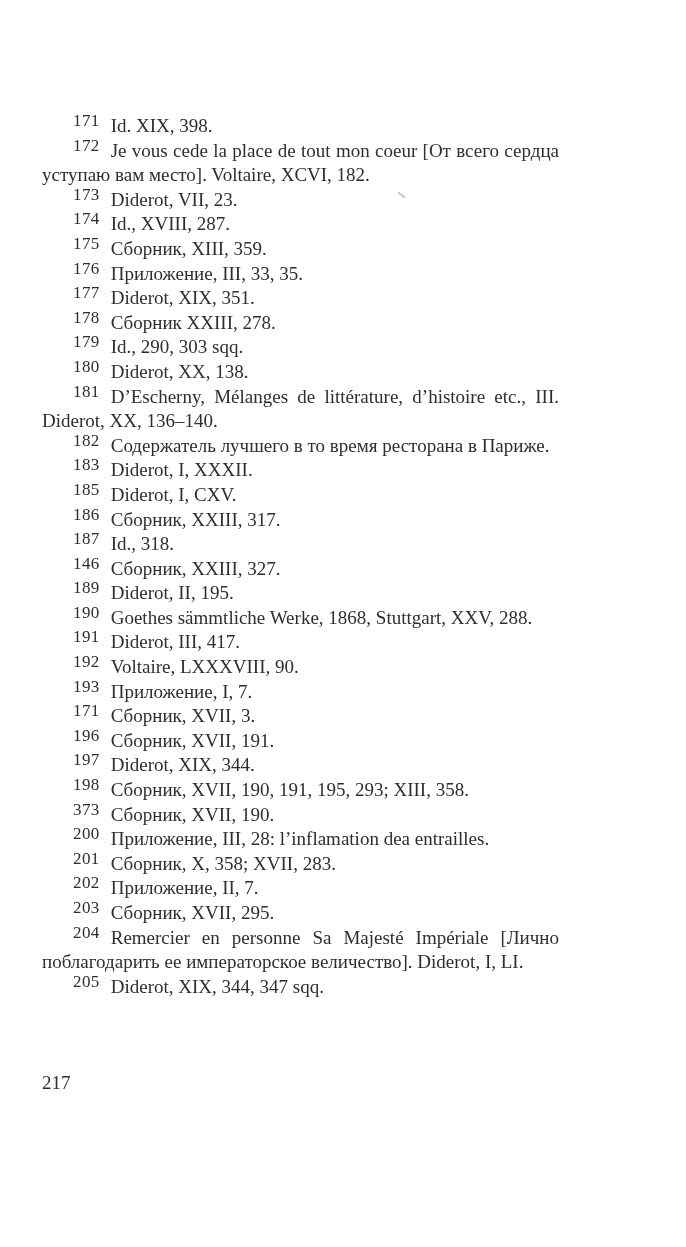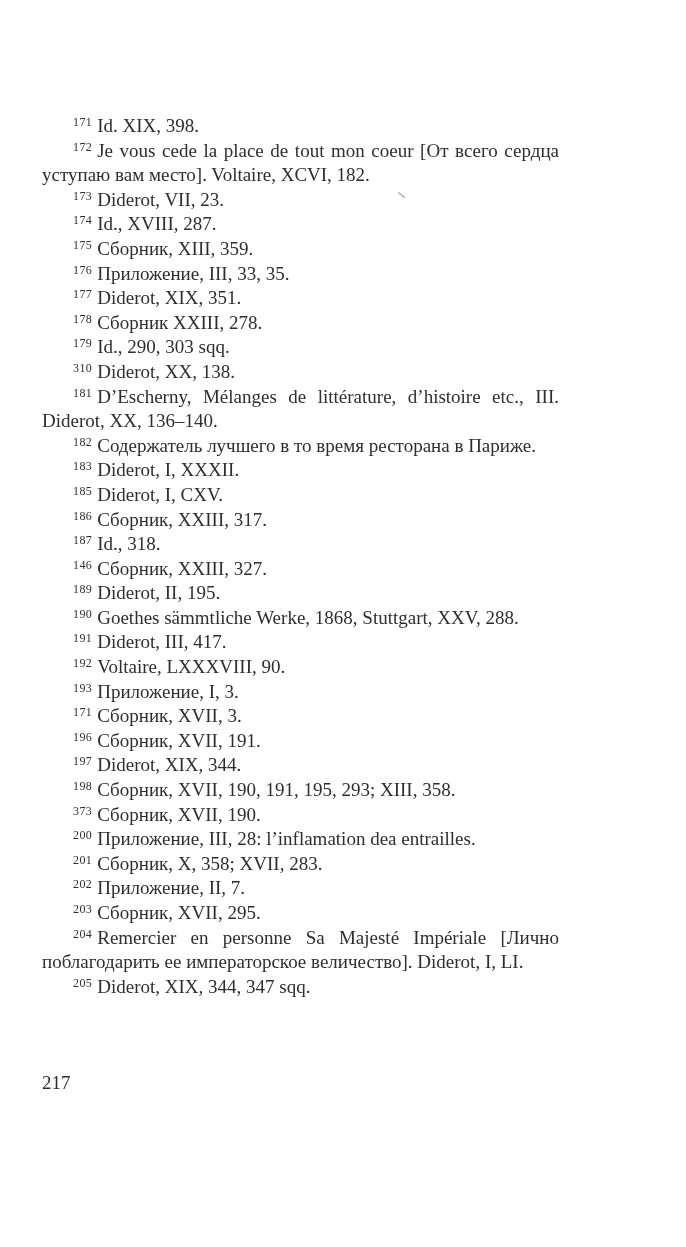--- a/index.html
+++ b/index.html
@@ -23,26 +23,26 @@
     font-size: 19px;
     line-height: 24.6px;
     text-align: justify;
   }
   p.note {
     margin: 0;
     padding: 0;
     text-indent: 31px;
   }
   .note-num {
-    font-size: 12px;
+    font-size: 17px;
     line-height: 0;
     vertical-align: baseline;
     position: relative;
     top: -6px;
-    margin-right: 5px;
+    margin-right: 11px;
     letter-spacing: 0.4px;
   }
   .page-number {
     position: absolute;
     left: 42px;
     top: 1072px;
     width: 517px;
     text-align: left;
     font-size: 19px;
     color: #2e2e2e;
@@ -74,21 +74,21 @@
   <p class="note"><sup class="note-num">175</sup><span class="note-text">Сборник, XIII, 359.</span></p>
 
   <p class="note"><sup class="note-num">176</sup><span class="note-text">Приложение, III, 33, 35.</span></p>
 
   <p class="note"><sup class="note-num">177</sup><span class="note-text">Diderot, XIX, 351.</span></p>
 
   <p class="note"><sup class="note-num">178</sup><span class="note-text">Сборник XXIII, 278.</span></p>
 
   <p class="note"><sup class="note-num">179</sup><span class="note-text">Id., 290, 303 sqq.</span></p>
 
-  <p class="note"><sup class="note-num">310</sup><span class="note-text">Diderot, XX, 138.</span></p>
+  <p class="note"><sup class="note-num">180</sup><span class="note-text">Diderot, XX, 138.</span></p>
 
   <p class="note"><sup class="note-num">181</sup><span class="note-text">D’Escherny, Mélanges de littérature, d’histoire etc., III. Diderot, XX, 136–140.</span></p>
 
   <p class="note"><sup class="note-num">182</sup><span class="note-text">Содержатель лучшего в то время ресторана в Париже.</span></p>
 
   <p class="note"><sup class="note-num">183</sup><span class="note-text">Diderot, I, XXXII.</span></p>
 
 
   <p class="note"><sup class="note-num">185</sup><span class="note-text">Diderot, I, CXV.</span></p>
 
@@ -99,21 +99,21 @@
   <p class="note"><sup class="note-num">146</sup><span class="note-text">Сборник, XXIII, 327.</span></p>
 
   <p class="note"><sup class="note-num">189</sup><span class="note-text">Diderot, II, 195.</span></p>
 
   <p class="note"><sup class="note-num">190</sup><span class="note-text">Goethes sämmtliche Werke, 1868, Stuttgart, XXV, 288.</span></p>
 
   <p class="note"><sup class="note-num">191</sup><span class="note-text">Diderot, III, 417.</span></p>
 
   <p class="note"><sup class="note-num">192</sup><span class="note-text">Voltaire, LXXXVIII, 90.</span></p>
 
-  <p class="note"><sup class="note-num">193</sup><span class="note-text">Приложение, I, 3.</span></p>
+  <p class="note"><sup class="note-num">193</sup><span class="note-text">Приложение, I, 7.</span></p>
 
   <p class="note"><sup class="note-num">171</sup><span class="note-text">Сборник, XVII, 3.</span></p>
 
 
   <p class="note"><sup class="note-num">196</sup><span class="note-text">Сборник, XVII, 191.</span></p>
 
   <p class="note"><sup class="note-num">197</sup><span class="note-text">Diderot, XIX, 344.</span></p>
 
   <p class="note"><sup class="note-num">198</sup><span class="note-text">Сборник, XVII, 190, 191, 195, 293; XIII, 358.</span></p>
 

